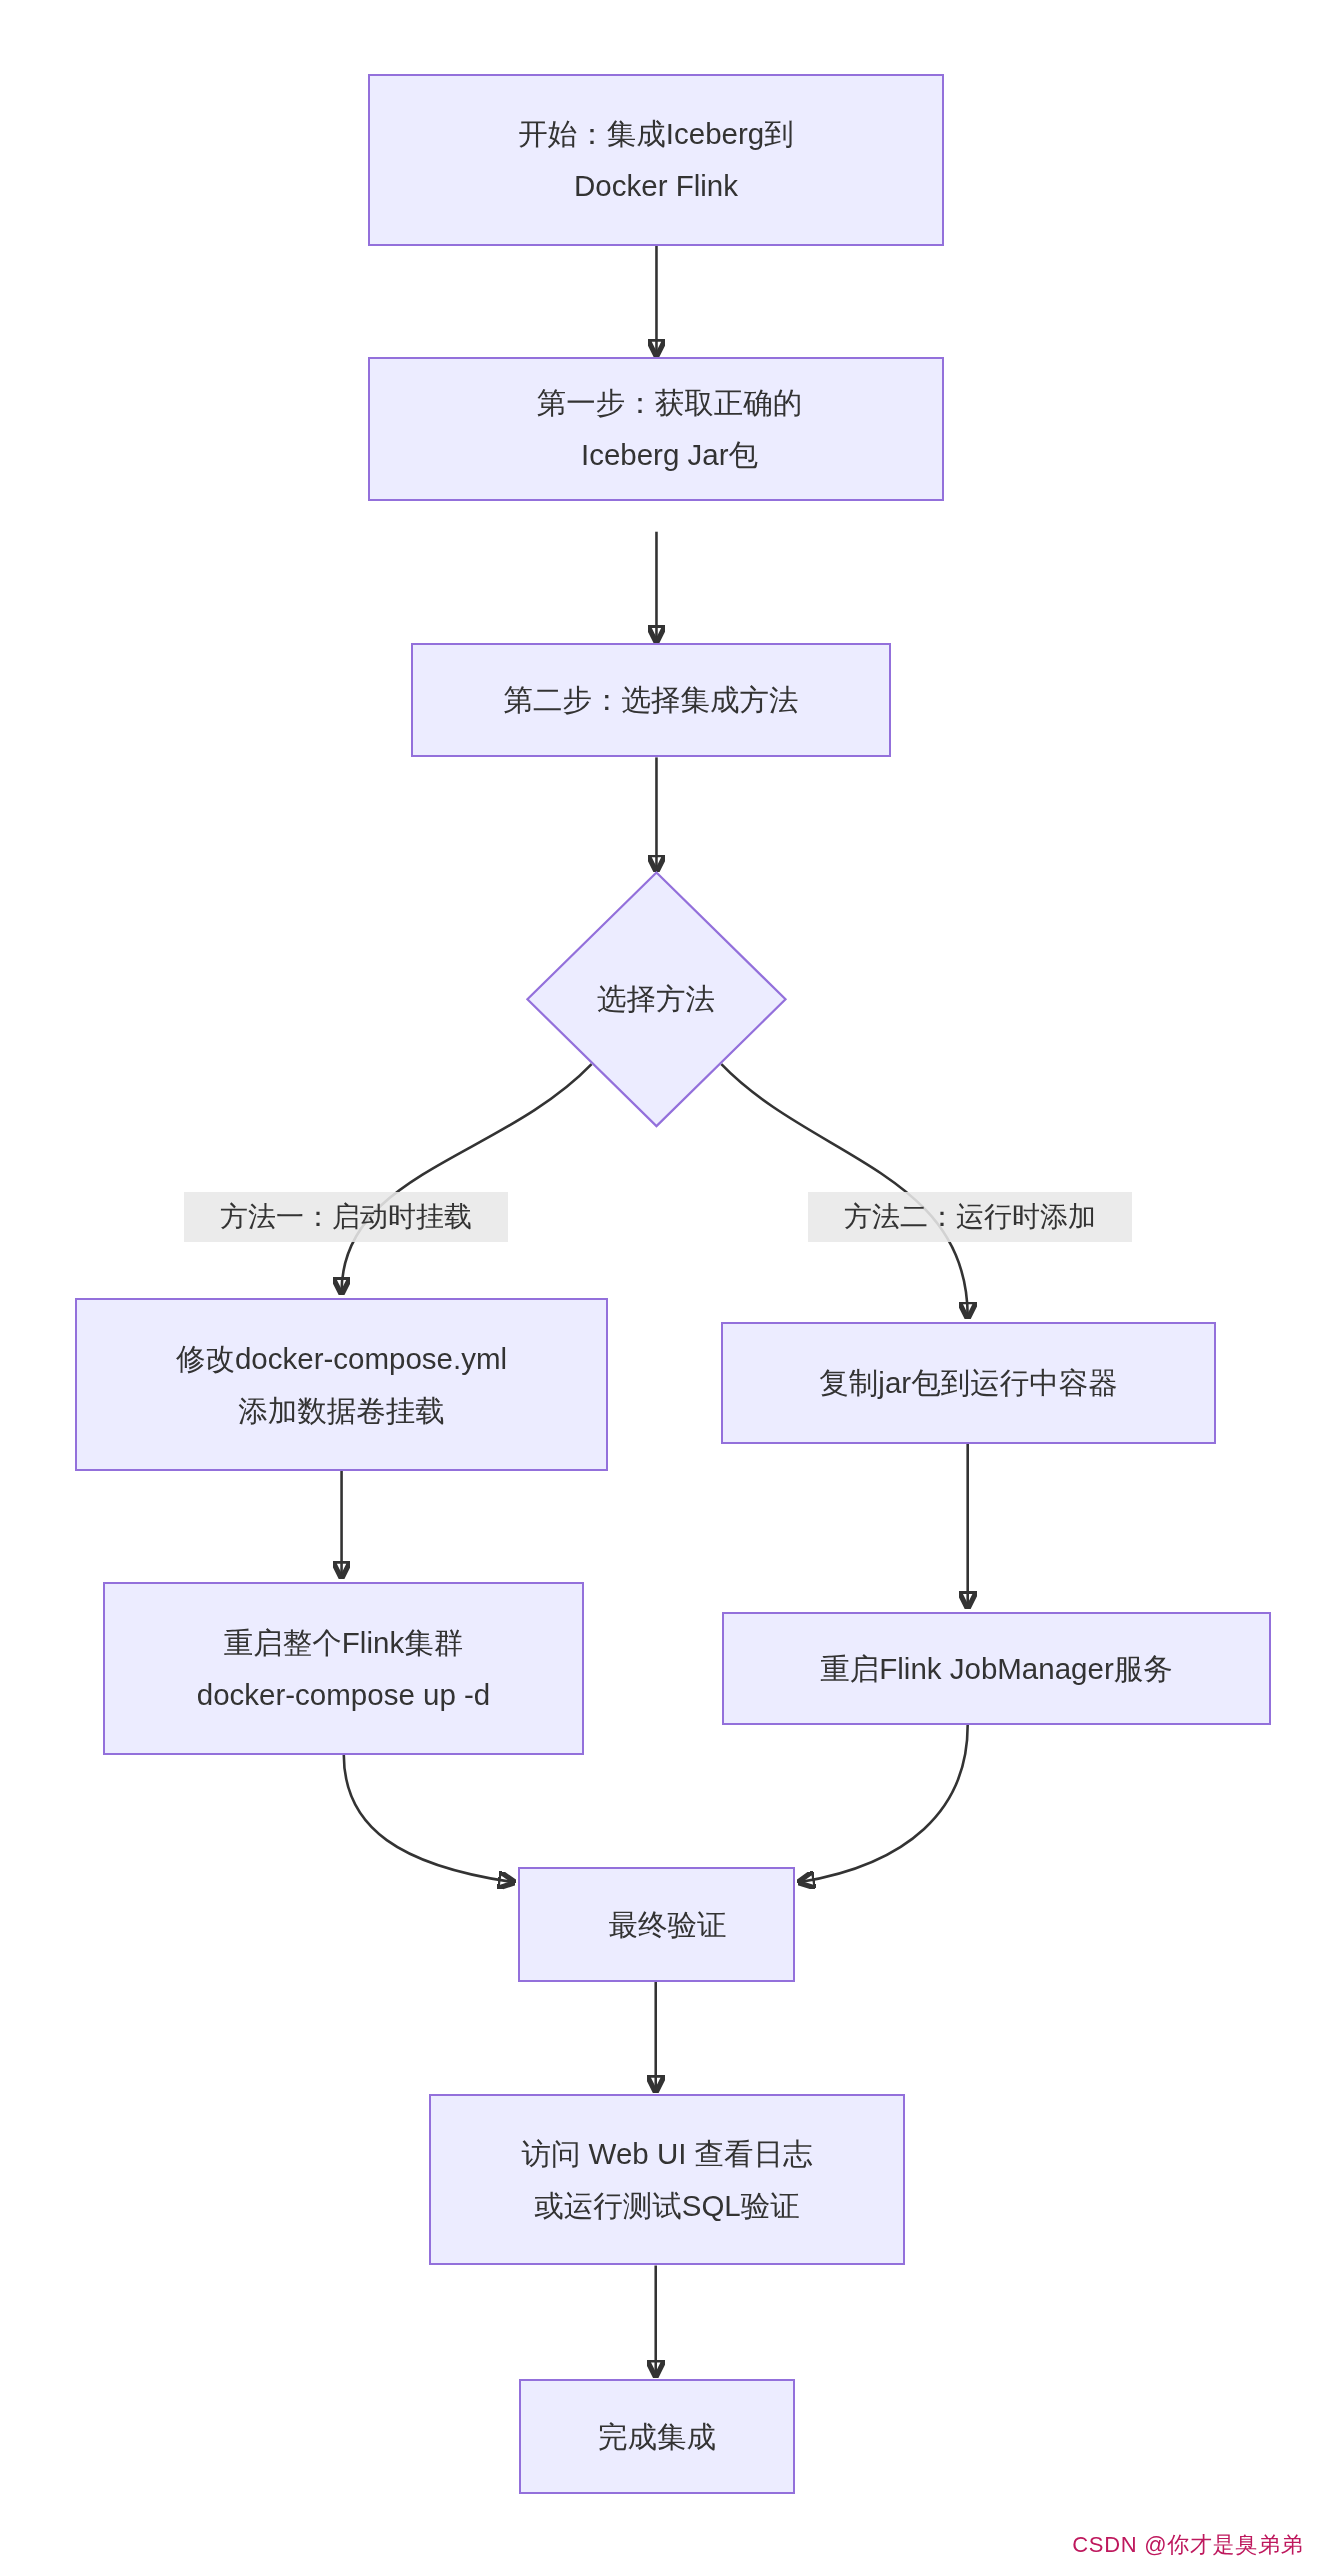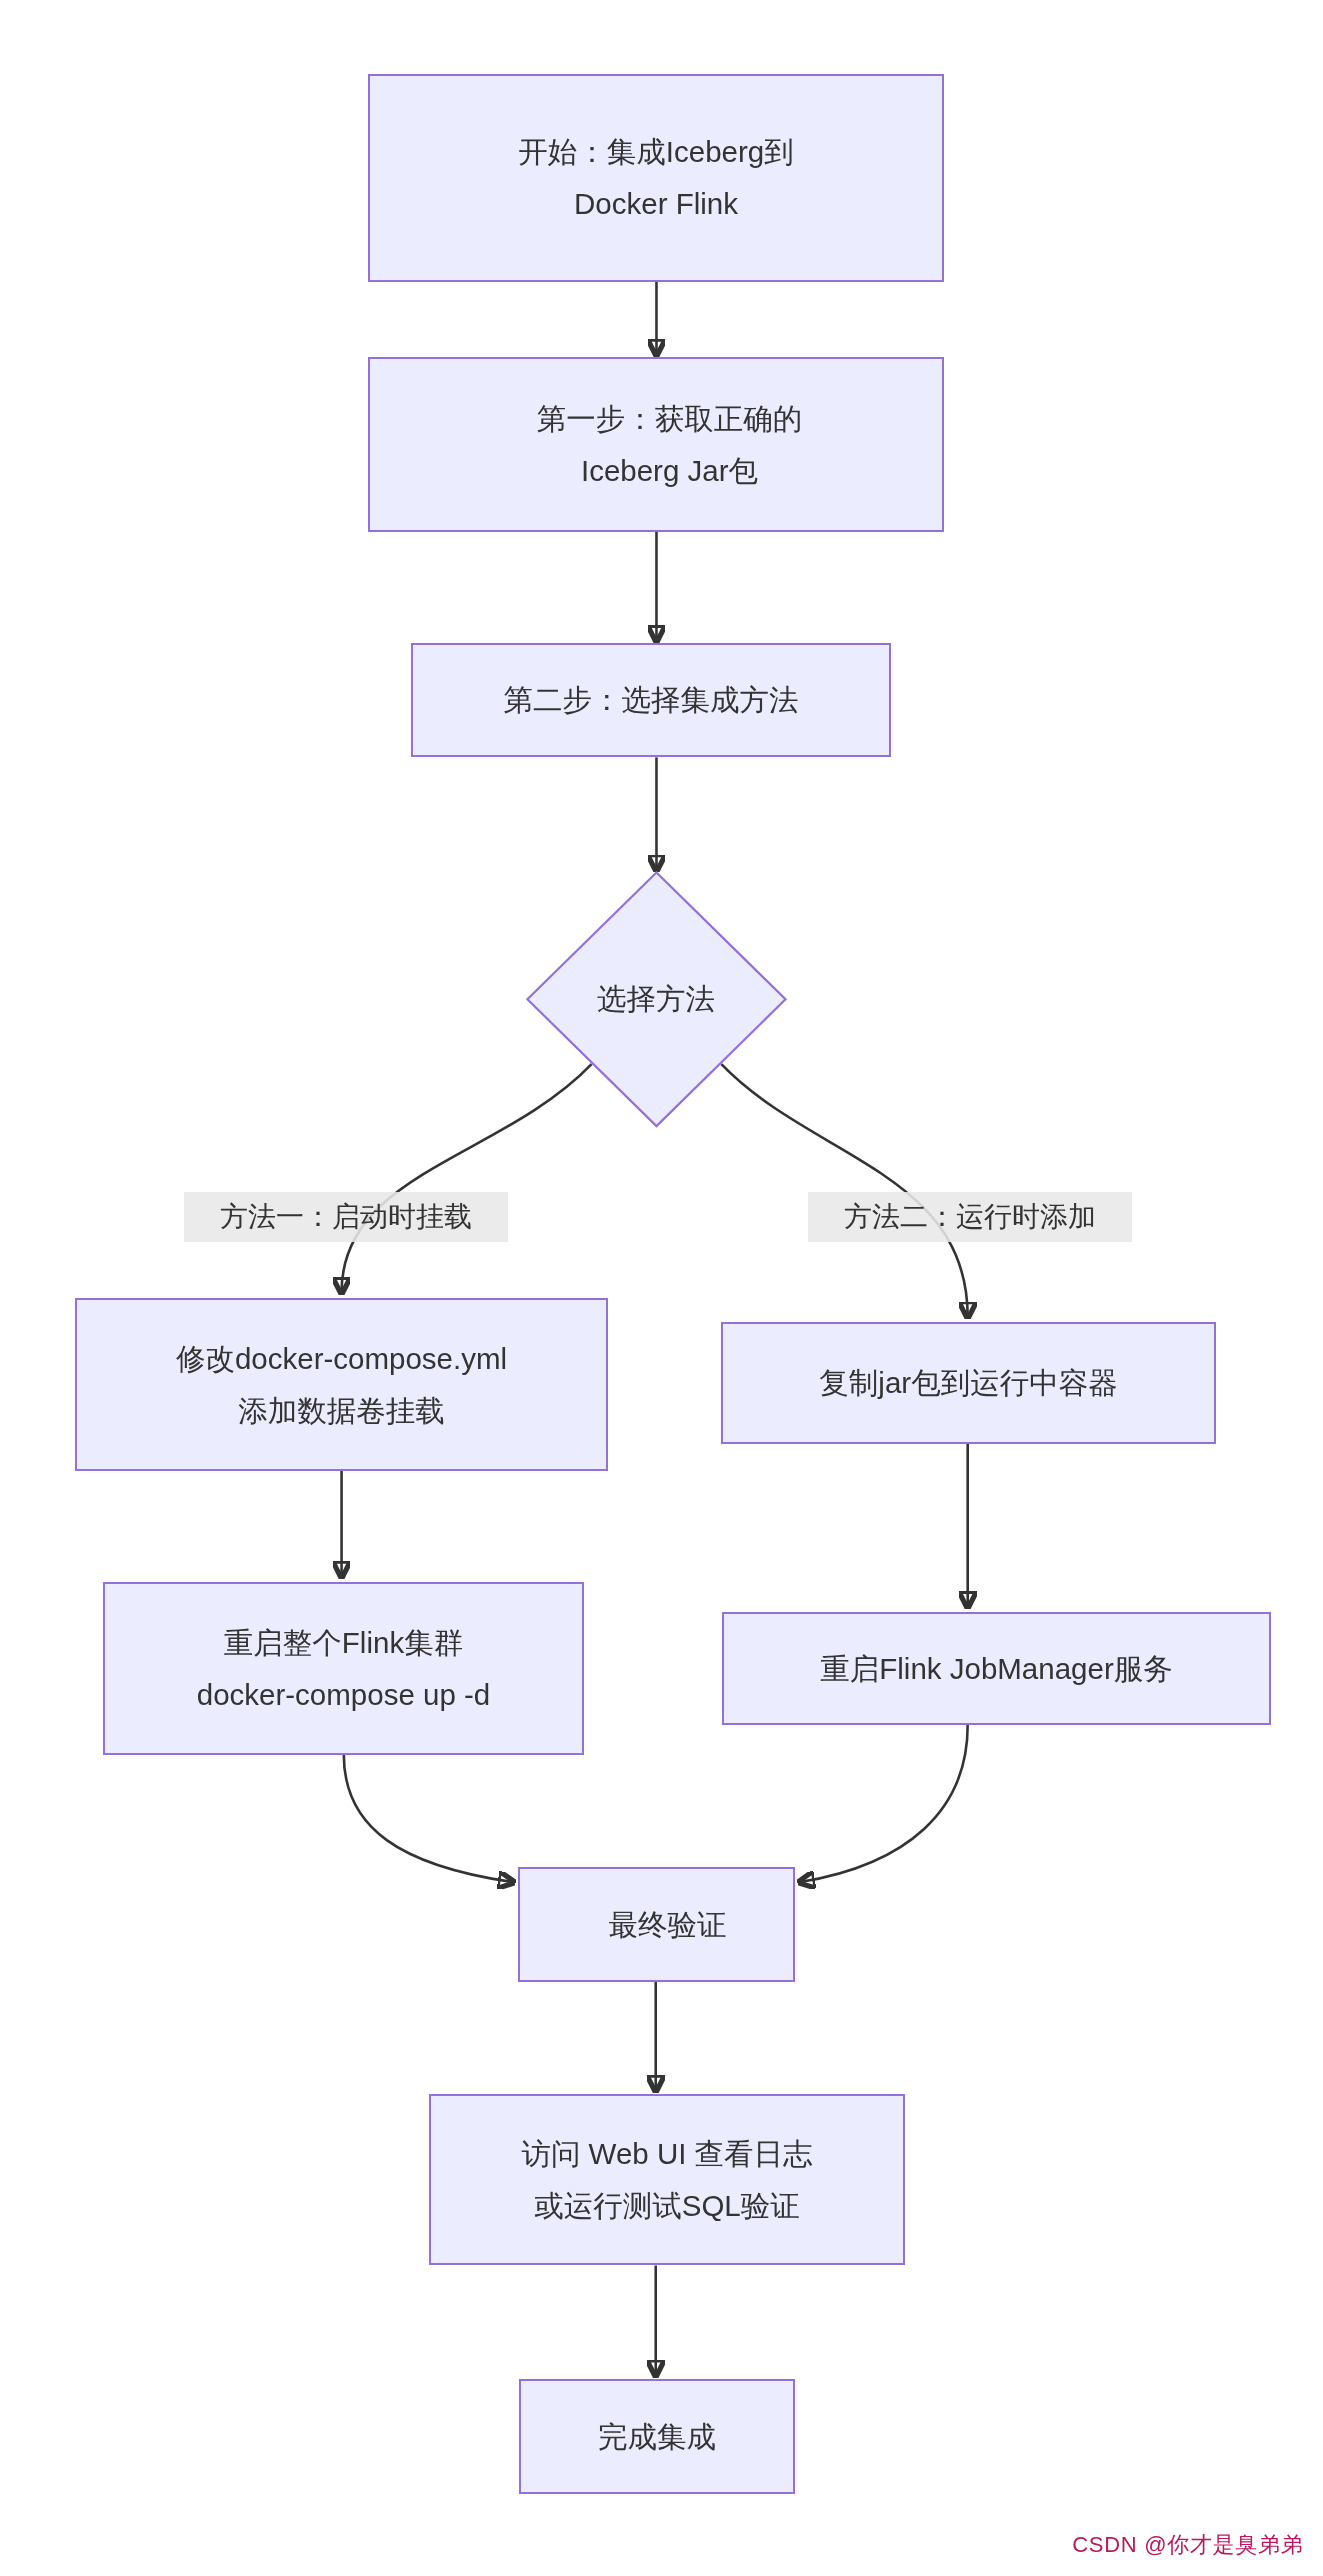--- a/index.html
+++ b/index.html
@@ -89,26 +89,26 @@
 
     <path d="M 466 2379 C 466 2480, 545 2530, 695 2552" marker-end="url(#arrow)"></path>
     <path d="M 1312 2339 C 1312 2455, 1230 2528, 1085 2552" marker-end="url(#arrow)"></path>
 
     <path d="M 889 2687 L 889 2834" marker-end="url(#arrow)"></path>
     <path d="M 889 3072 L 889 3220" marker-end="url(#arrow)"></path>
 
     <polygon points="890,1183 1065,1355 890,1527 715,1355" fill="#ECECFF" stroke="#9370DB" stroke-width="3"></polygon>
   </svg>
 
-  <div class="node" style="left:368px; top:74px; width:576px; height:208px;align-items:center;">
+  <div class="node" style="left:368px; top:74px; width:576px; height:172px;align-items:center;">
     <span>开始：集成Iceberg到
 Docker Flink</span>
   </div>
 
-  <div class="node" style="left:368px; top:357px; width:576px; height:175px;padding-left:27px;">
+  <div class="node" style="left:368px; top:357px; width:576px; height:144px;padding-left:27px;">
     <span>第一步：获取正确的
 Iceberg Jar包</span>
   </div>
 
   <div class="node" style="left:411px; top:643px; width:480px; height:114px;">
     <span>第二步：选择集成方法</span>
   </div>
 
   <div class="node node--diamond-label" style="left:527px; top:872px; width:258px; height:254px;">
     <span>选择方法</span>

